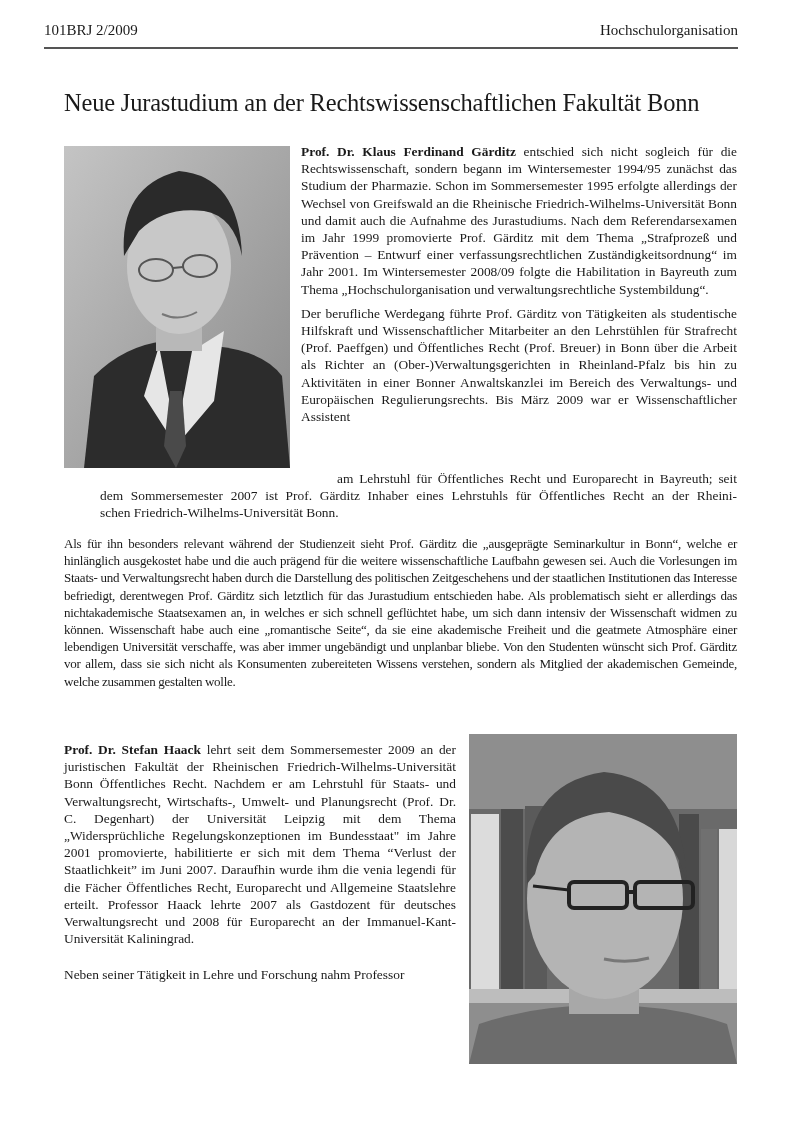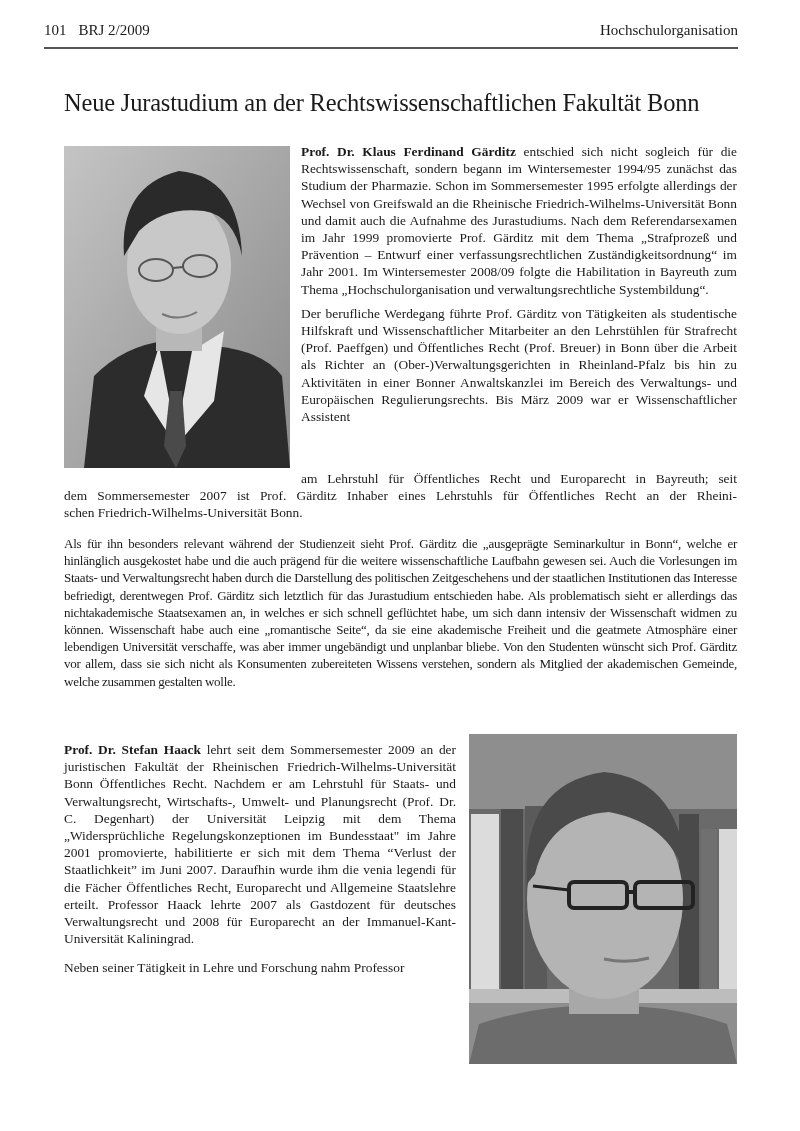--- a/index.html
+++ b/index.html
@@ -6,21 +6,21 @@
   body {
     width: 800px; height: 1131px; position: relative; overflow: hidden;
     font-family: "Liberation Serif", "DejaVu Serif", serif;
     color: #1a1a1a;
   }
   .running-head {
     position: absolute; left: 44px; right: 62px; top: 18px; height: 24px;
     font-size: 15px; line-height: 24px;
   }
   .running-head .left { position: absolute; left: 0; top: 0; }
-  .running-head .left .pagenum { margin-right: 12px; }
+  .running-head .left .pagenum { margin-right: 0; }
   .running-head .right { position: absolute; right: 0; top: 0; }
   .head-rule {
     position: absolute; left: 44px; right: 62px; top: 47px;
     height: 2px; background: #555;
   }
   .title {
     position: absolute; left: 64px; top: 86px; width: 700px;
     font-size: 24.5px; line-height: 34px; letter-spacing: -0.2px;
     font-weight: normal; margin: 0; white-space: nowrap;
   }
@@ -38,32 +38,32 @@
   #photo-gaerditz { left: 64px; top: 146px; width: 226px; height: 322px; }
   #photo-haack { left: 469px; top: 734px; width: 268px; height: 330px; }
 
   .s1-col {
     position: absolute; left: 301px; top: 143px; width: 436px;
   }
   .s1-col p.gap { margin-top: 7px; }
   .s1-full {
     position: absolute; left: 64px; top: 487px; width: 673px;
   }
-  .s1-full .indent-line { display:block; text-align: justify; text-align-last: justify; padding-left: 237px; }
+  .s1-full .indent-line { display:block; text-align: justify; text-align-last: justify; padding-left: 237px; margin-left: 36px; }
   .s1-full .last { text-align-last: left; }
   .s1-para3 {
     position: absolute; left: 64px; top: 535px; width: 673px;
     font-size: 13px; letter-spacing: -0.25px; word-spacing: -0.3px;
   }
 
   
   .s2-col {
     position: absolute; left: 64px; top: 741px; width: 392px;
   }
-  .s2-col p.gap { margin-top: 12px; }
+  .s2-col p.gap { margin-top: 19px; }
 </style>
 </head>
 <body>
 
 <div class="running-head">
   <div class="left">
     <span class="pagenum">101</span><span>BRJ 2/2009</span>
   </div>
   <div class="right">Hochschulorganisation</div>
 </div>

